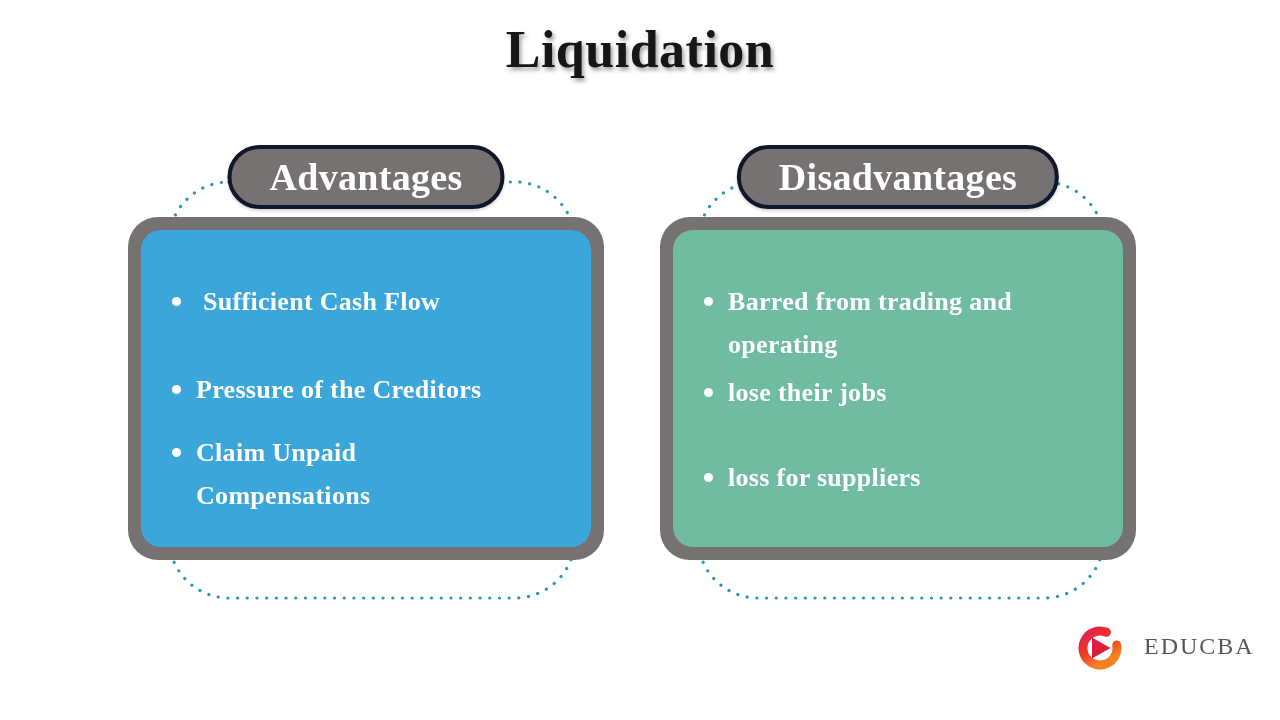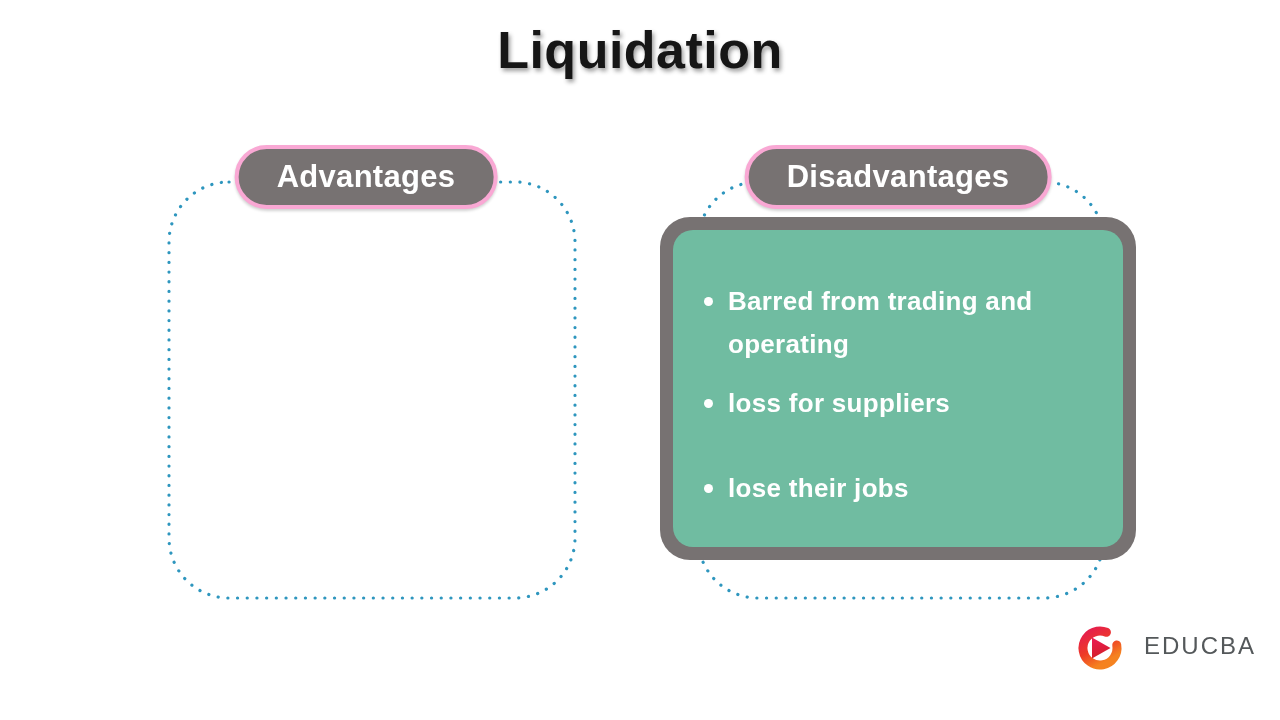--- a/index.html
+++ b/index.html
@@ -1,37 +1,37 @@
 <!DOCTYPE html>
 <html style="--advantages-fill: #3aa6da; --disadvantages-fill: #70bca1; --frame-gray: #777272; --dotted-teal: #2e96be; --pill-text: #ffffff; --title-text: #161616; --logo-text: #54585a; --logo-red: #e51e4d; --logo-orange: #f58220;"><head>
 <meta charset="utf-8">
 <style>
   html, body { margin: 0; padding: 0; background: #ffffff; }
   .canvas {
     position: relative; width: 1280px; height: 720px; background: #ffffff;
-    overflow: hidden; font-family: Liberation Sans, sans-serif;
+    overflow: hidden; font-family: Liberation Serif, serif;
   }
   .title {
     position: absolute; top: 20px; left: 0; right: 0; margin: 0;
     text-align: center; font-size: 52px; font-weight: 700; letter-spacing: 0.5px;
     color: var(--title-text, #161616);
     text-shadow: 2px 3px 4px rgba(40,40,40,0.45);
   }
   .group { position: absolute; top: 145px; width: 476px; height: 462px; }
   .group-left  { left: 128px; }
   .group-right { left: 660px; }
 
   .dotted-svg { position: absolute; left: 0; top: 0; z-index: 1; }
 
   .pill {
     position: absolute; top: 0; left: 50%; transform: translateX(-50%); z-index: 3;
     background: var(--frame-gray, #777272); color: var(--pill-text, #ffffff);
-    border: 4px solid #f9a8d4; border-radius: 36px; height: 64px;
+    border: 4px solid #0f172a; border-radius: 36px; height: 64px;
     display: flex; align-items: center; padding: 0 38px; box-sizing: border-box;
-    font-size: 31px; font-weight: 700; white-space: nowrap; letter-spacing: 0.3px;
+    font-size: 38px; font-weight: 700; white-space: nowrap; letter-spacing: 0.3px;
     box-shadow: 0 2px 3px rgba(0,0,0,0.18);
   }
   .box {
     position: absolute; top: 72px; left: 0; width: 100%; height: 343px; z-index: 2;
     background: var(--frame-gray, #777272); border-radius: 30px;
     padding: 13px; box-sizing: border-box;
   }
   .box-inner {
     width: 100%; height: 100%; border-radius: 20px; box-sizing: border-box;
     padding: 50px 26px 0 28px;
@@ -43,21 +43,21 @@
   .items li { display: flex; align-items: flex-start; color: #ffffff;
     font-size: 26px; line-height: 43px; font-weight: 600; letter-spacing: 0.3px; }
   .bullet { flex: 0 0 auto; width: 9px; height: 9px; border-radius: 50%;
     background: #ffffff; margin: 17px 15px 0 3px; }
 
   .group-left  .items li:nth-child(1) { margin-bottom: 45px; }
   .group-left  .items li:nth-child(1) .li-text { padding-left: 7px; }
   .group-left  .items li:nth-child(2) { margin-bottom: 20px; }
   .group-left  .items li:nth-child(3) .li-text { max-width: 245px; }
 
-  .group-right .items li:nth-child(1) { margin-bottom: 16px; }
+  .group-right .items li:nth-child(1) { margin-bottom: 5px; }
   .group-right .items li:nth-child(1) .li-text { max-width: 385px; }
   .group-right .items li:nth-child(2) { margin-bottom: 42px; }
 
   .logo { position: absolute; left: 1076px; top: 619px;
     display: flex; align-items: center; gap: 20px; }
   .logo-text { font-size: 24px; font-weight: 400; letter-spacing: 2px;
     color: var(--logo-text, #54585a); }
 </style>
 </head>
 <body>
@@ -66,43 +66,61 @@
 
   <h1 class="title">Liquidation</h1>
 
   <section class="group group-left">
     <svg class="dotted-svg" width="476" height="462" viewBox="0 0 476 462">
       <rect x="41" y="37" width="406" height="416" rx="60" fill="none" stroke="var(--dotted-teal, #2e96be)" stroke-width="3.2" stroke-linecap="round" stroke-dasharray="0.1 9.6"></rect>
     </svg>
     <div class="pill">
       <span>Advantages</span>
     </div>
+    <div class="box">
+      <div class="box-inner">
+        <ul class="items">
+          <li>
+            <span class="bullet"></span>
+            <span class="li-text">Sufficient Cash Flow</span>
+          </li>
+          <li>
+            <span class="bullet"></span>
+            <span class="li-text">Pressure of the Creditors</span>
+          </li>
+          <li>
+            <span class="bullet"></span>
+            <span class="li-text">Claim Unpaid Compensations</span>
+          </li>
+        </ul>
+      </div>
+    </div>
   </section>
 
   <section class="group group-right">
     <svg class="dotted-svg" width="476" height="462" viewBox="0 0 476 462">
       <rect x="38" y="37" width="406" height="416" rx="60" fill="none" stroke="var(--dotted-teal, #2e96be)" stroke-width="3.2" stroke-linecap="round" stroke-dasharray="0.1 9.6"></rect>
     </svg>
     <div class="pill">
       <span>Disadvantages</span>
     </div>
     <div class="box">
       <div class="box-inner">
         <ul class="items">
           <li>
             <span class="bullet"></span>
             <span class="li-text">Barred from trading and operating</span>
           </li>
           <li>
             <span class="bullet"></span>
-            <span class="li-text">loss for suppliers</span>
+            <span class="li-text">lose their jobs</span>
           </li>
           <li>
             <span class="bullet"></span>
-            <span class="li-text">lose their jobs</span>
+            <span class="li-text">loss for suppliers</span>
           </li>
         </ul>
       </div>
     </div>
   </section>
 
   <div class="logo">
     <svg width="48" height="54" viewBox="0 0 48 54">
       <defs>
         <linearGradient id="ringGrad" x1="0" y1="0" x2="0.35" y2="1">

